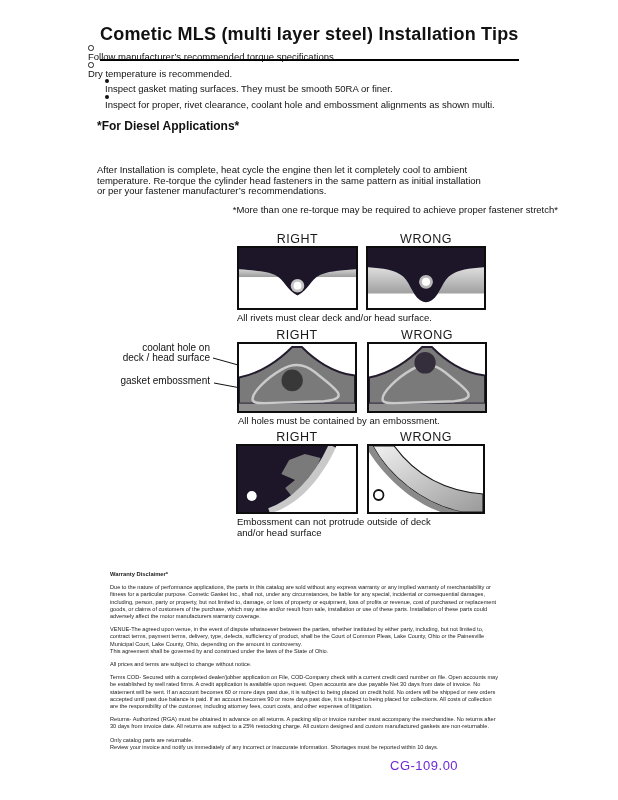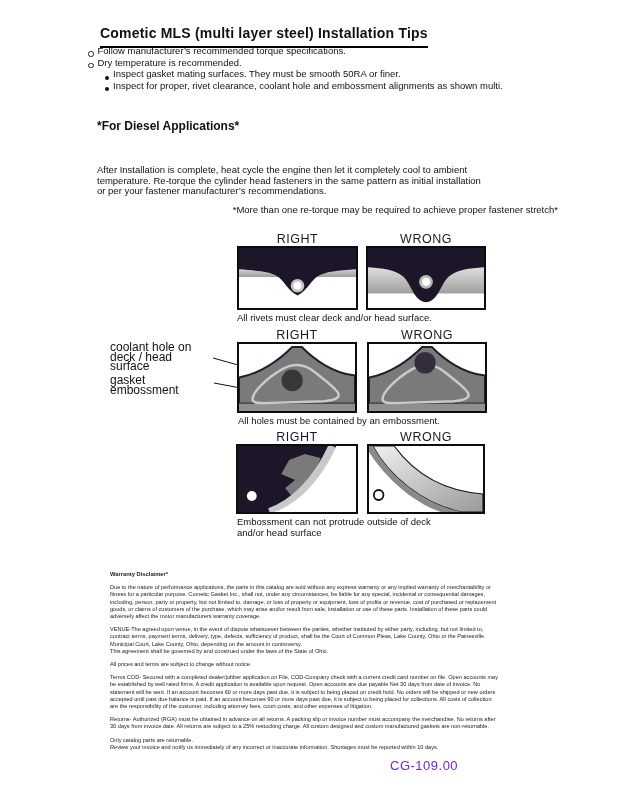--- a/index.html
+++ b/index.html
@@ -1,39 +1,39 @@
 <!DOCTYPE html>
 <html><head>
 <meta charset="utf-8">
 <style>
   html,body { margin:0; padding:0; background:#fff; }
   .page { position:relative; width:618px; height:800px; background:#ffffff;
           font-family:"Liberation Sans", sans-serif; color:#111; overflow:hidden; }
   .abs { position:absolute; }
   .pre { white-space:pre-line; }
 
-  .title { font-size:14px; font-weight:bold; border-bottom:2px solid #000;
-           padding-bottom:5px; letter-spacing:0.2px; display:inline-block; }
+  .title { font-size:18px; font-weight:bold; border-bottom:2px solid #000;
+           padding-bottom:14px; letter-spacing:0.2px; display:inline-block; }
 
   .bullets { font-size:9.5px; line-height:11.5px; width:520px; }
-  .bullet-row { display:flex; align-items:flex-end; white-space:nowrap; }
+  .bullet-row { display:flex; align-items:flex-start; white-space:nowrap;flex-direction:column; }
   .dot-open { width:3.5px; height:3.5px; border:1px solid #222; border-radius:50%;
               margin-right:4px; flex:none; display:inline-block; }
   .dot-filled { width:4px; height:4px; background:#111; border-radius:50%;
                 margin-right:4px; flex:none; display:inline-block; }
   .sub { margin-left:17px; }
 
   .h-bold { font-size:12px; font-weight:bold; }
   .body-text { font-size:9.5px; line-height:10.5px; width:470px; }
 
   .fig-header { font-size:12.5px; text-align:center; color:#1a1a1a; letter-spacing:0.5px; }
   .fig-box { border:2px solid #0d0d0d; box-sizing:border-box; background:#fff; }
   .fig-box svg { display:block; width:100%; height:100%; }
   .caption { font-size:9.5px; line-height:10.5px; }
-  .annot { font-size:12px; line-height:9.5px; text-align:left; width:100px; }
+  .annot { font-size:10px; line-height:9.5px; text-align:right; width:100px; }
 
   .warranty { font-size:5.6px; line-height:7.2px; width:446px; color:#222; }
   .warranty .w-head { font-weight:bold; font-size:5.8px; margin:0 0 6px 0; }
   .warranty p { margin:0 0 6px 0; white-space:pre-line; }
 
   .footer { font-size:13px; letter-spacing:0.5px; color:#6d28d9; }
 </style>
 </head>
 <body>
 

